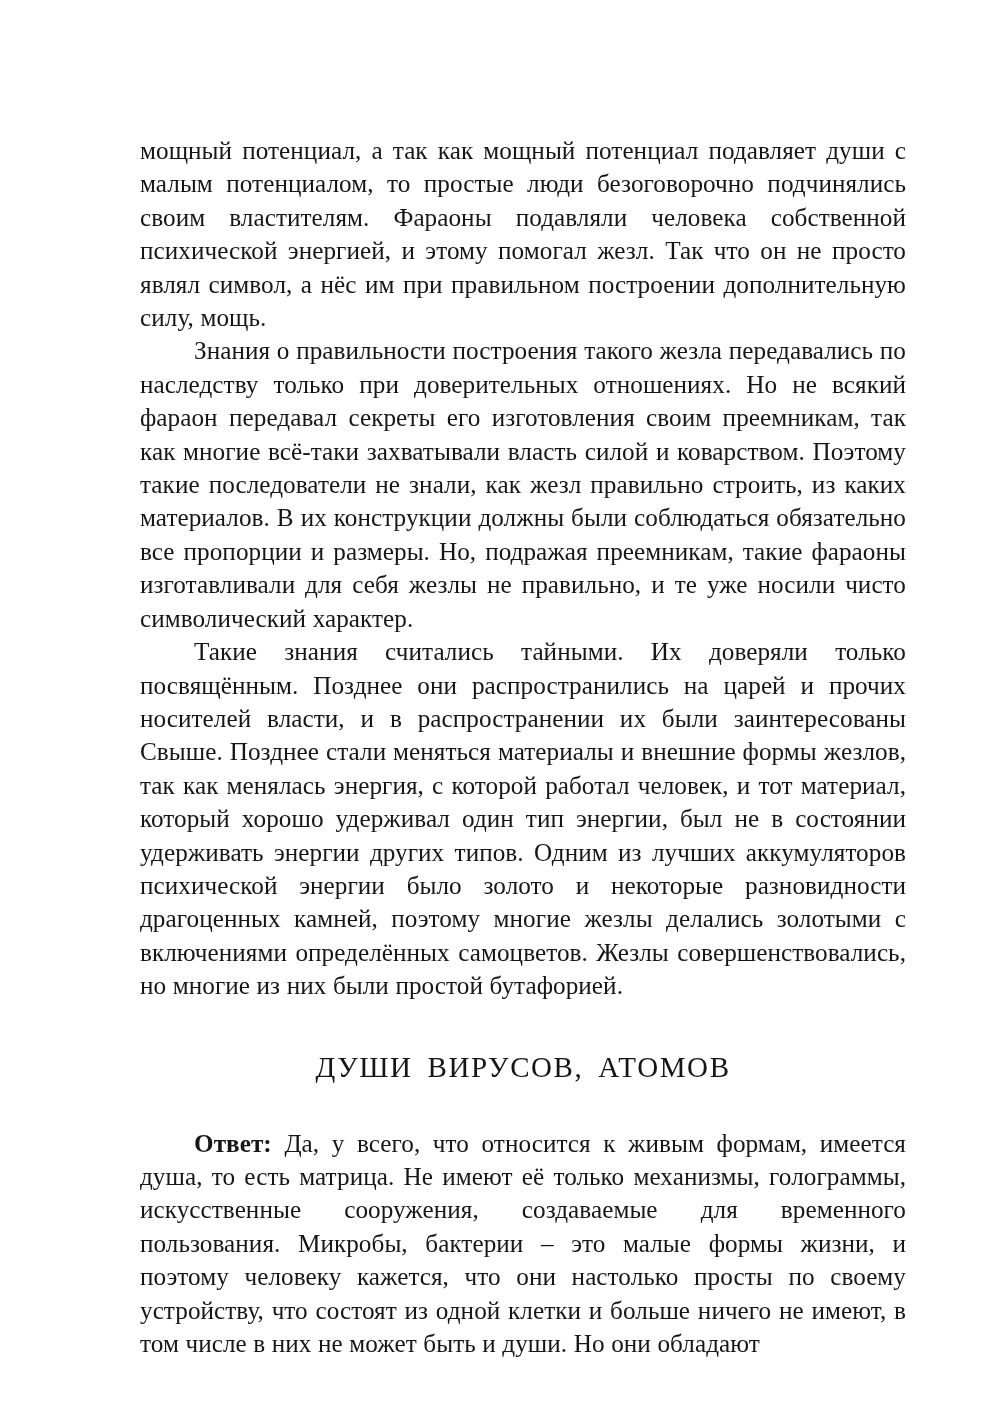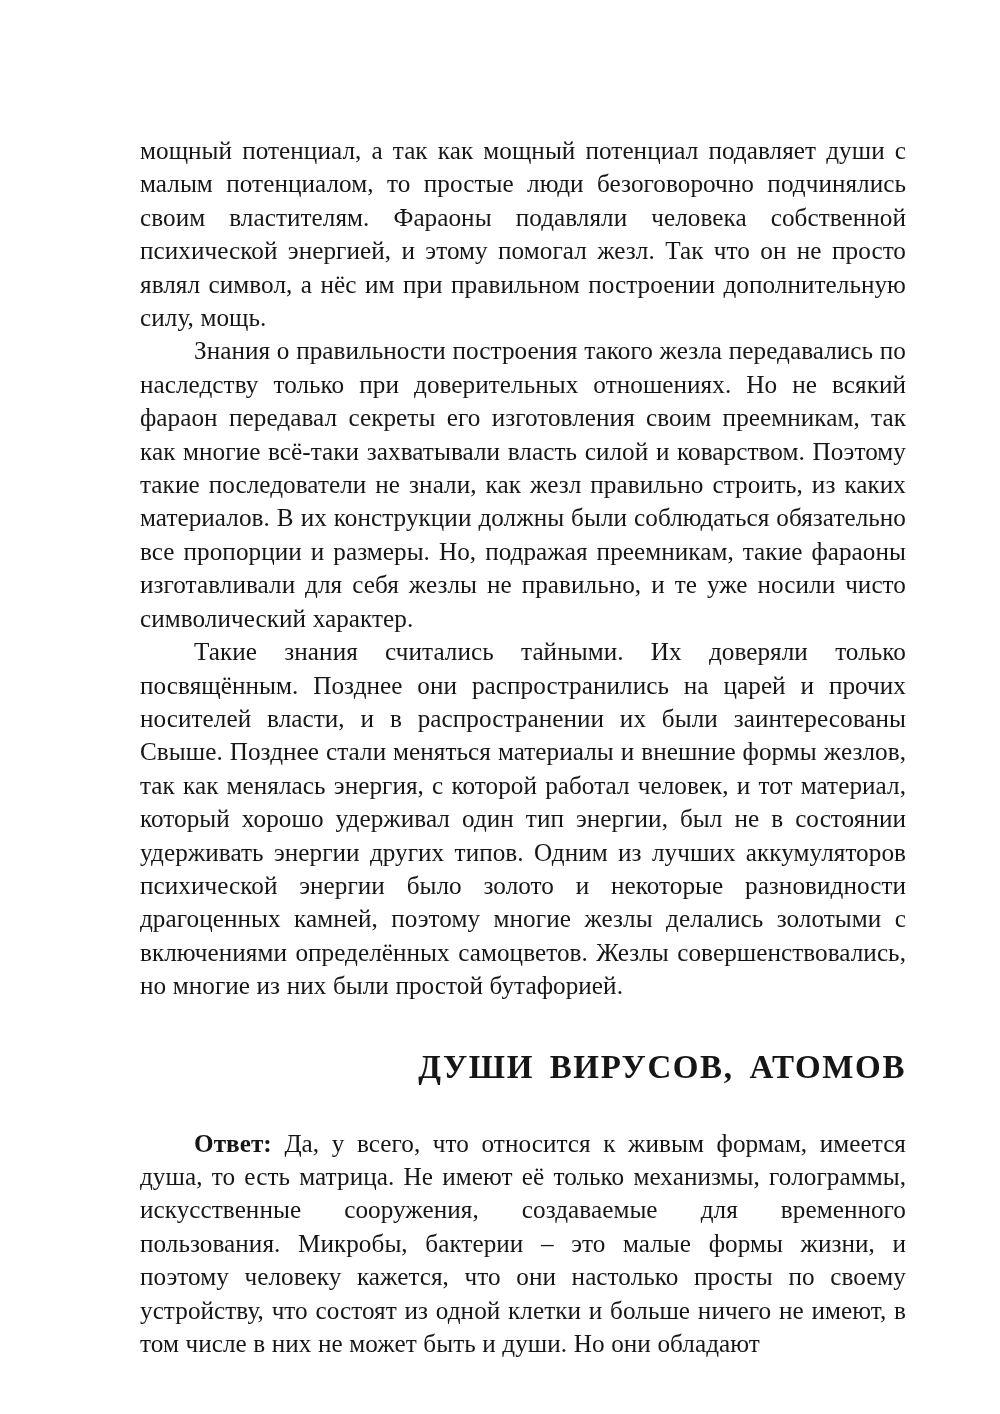--- a/index.html
+++ b/index.html
@@ -48,23 +48,23 @@
   p.para.no-indent {
     text-indent: 0;
   }
 
   p.para.last-line-natural {
     text-align-last: left;
   }
 
   .section-heading {
     margin: 0;
-    font-size: 33px;
-    font-weight: bold;
-    text-align: right;
+    font-size: 29px;
+    font-weight: normal;
+    text-align: center;
     letter-spacing: 1.6px;
     word-spacing: 6px;
     text-indent: 0;
     line-height: 34px;
   }
 
   .heading-spacer-top { height: 47px; }
   .heading-spacer-bottom { height: 43px; }
 
   .lead {

